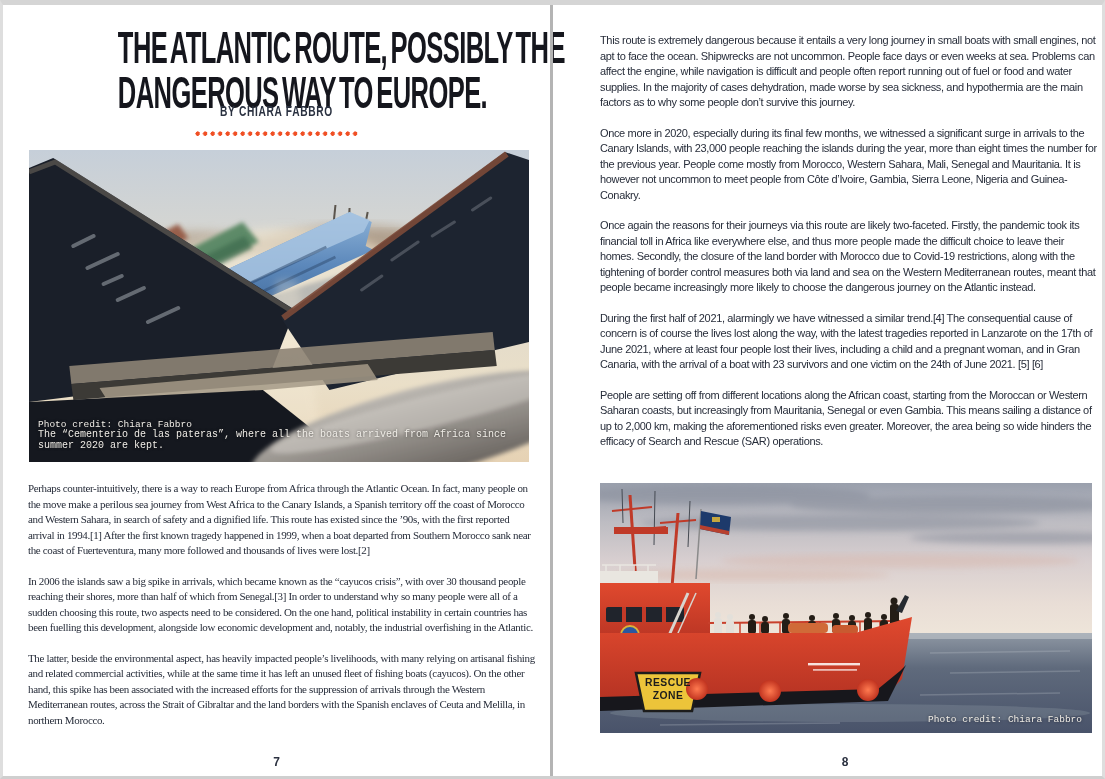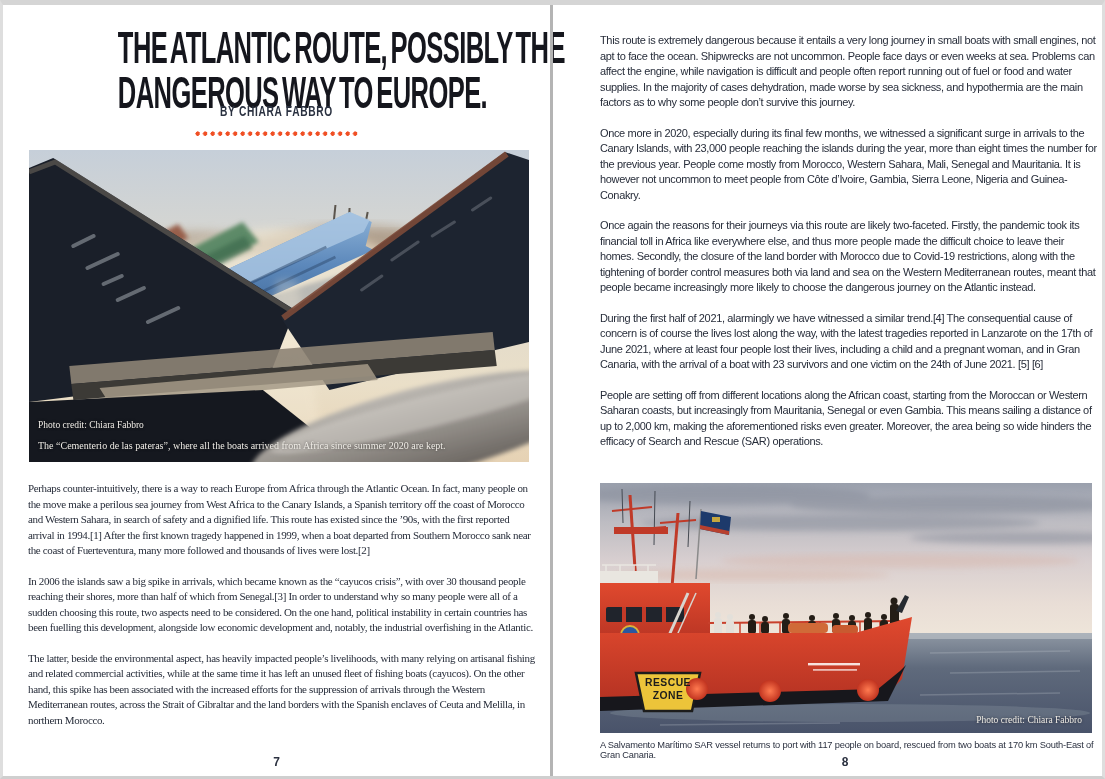--- a/index.html
+++ b/index.html
@@ -33,21 +33,21 @@
     background-image:radial-gradient(circle at 2.6px 2.6px, #f04f24 2px, transparent 2.4px);
     background-size:7.5px 6px; background-repeat:repeat-x;
   }
 
   
   .figure { position:absolute; overflow:hidden; }
   .fig-left  { left:26px; top:145px; width:500px; height:312px; }
   .fig-right { left:31px; top:478px; width:492px; height:250px; }
   .figure svg { display:block; width:100%; height:100%; }
   .overlay-credit, .overlay-caption {
-    position:absolute; color:#efece6; font-family:Liberation Serif, serif;
+    position:absolute; color:#efece6; font-family:Liberation Mono, monospace;
     text-shadow:0 0 3px rgba(0,0,0,0.55);
   }
   .fig-left .overlay-credit  { left:9px; bottom:32px; font-size:9.5px; }
   .fig-left .overlay-caption { left:9px; bottom:11px; font-size:10px;margin-top:9px; }
   .fig-right .overlay-credit { right:10px; bottom:8px; font-size:9.5px; }
   .rescue-text {
     position:absolute; left:67px; top:671px; width:64px; text-align:center;
     font-weight:800; font-size:11.5px; line-height:13px; color:#1c1c1c; letter-spacing:0.5px;
     transform:scaleX(0.9);
   }
@@ -346,19 +346,18 @@
         </g>
       </svg>
       <div class="overlay-credit">Photo credit: Chiara Fabbro</div>
     </div>
 
     <div class="rescue-text">
       <div>RESCUE</div>
       <div>ZONE</div>
     </div>
 
-    <div class="photo-caption-under">A Salvamento Marítimo SAR vessel returns to port with 117 people on board, rescued from two boats at 170 km South-East of Gran Canaria.</div>
 
     <div class="page-num">8</div>
   </div>
 
   <div class="gutter"></div>
 </div>
 
 </body></html>

